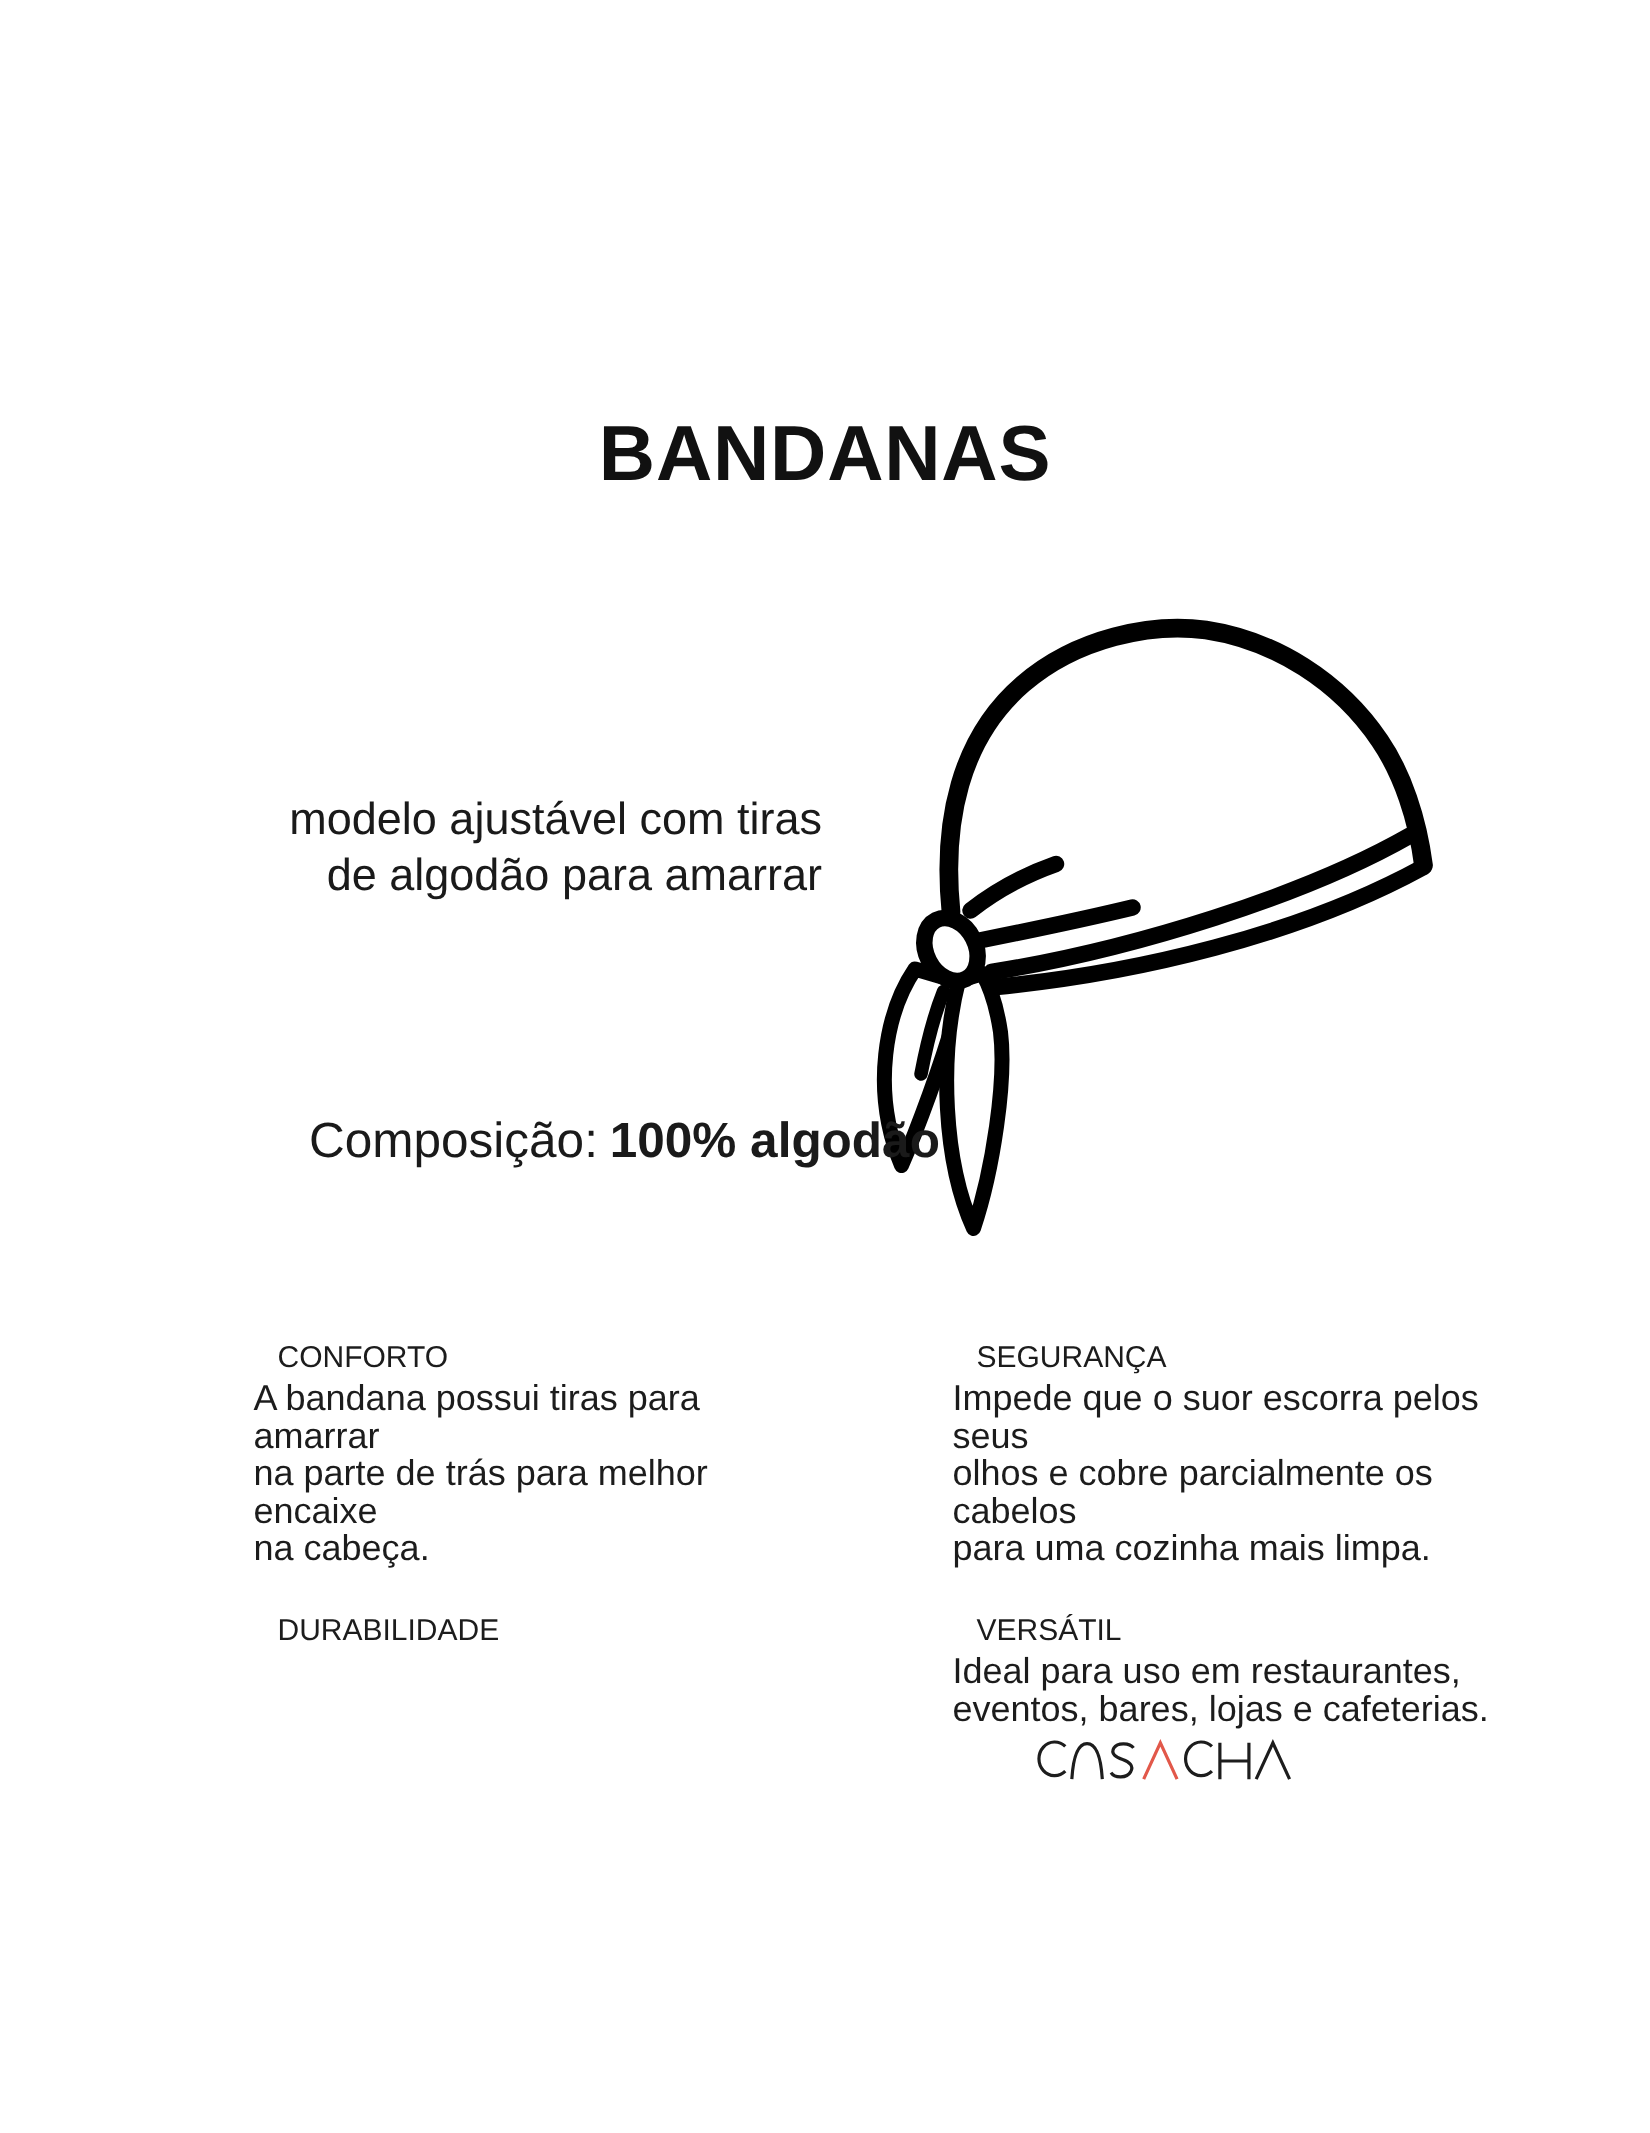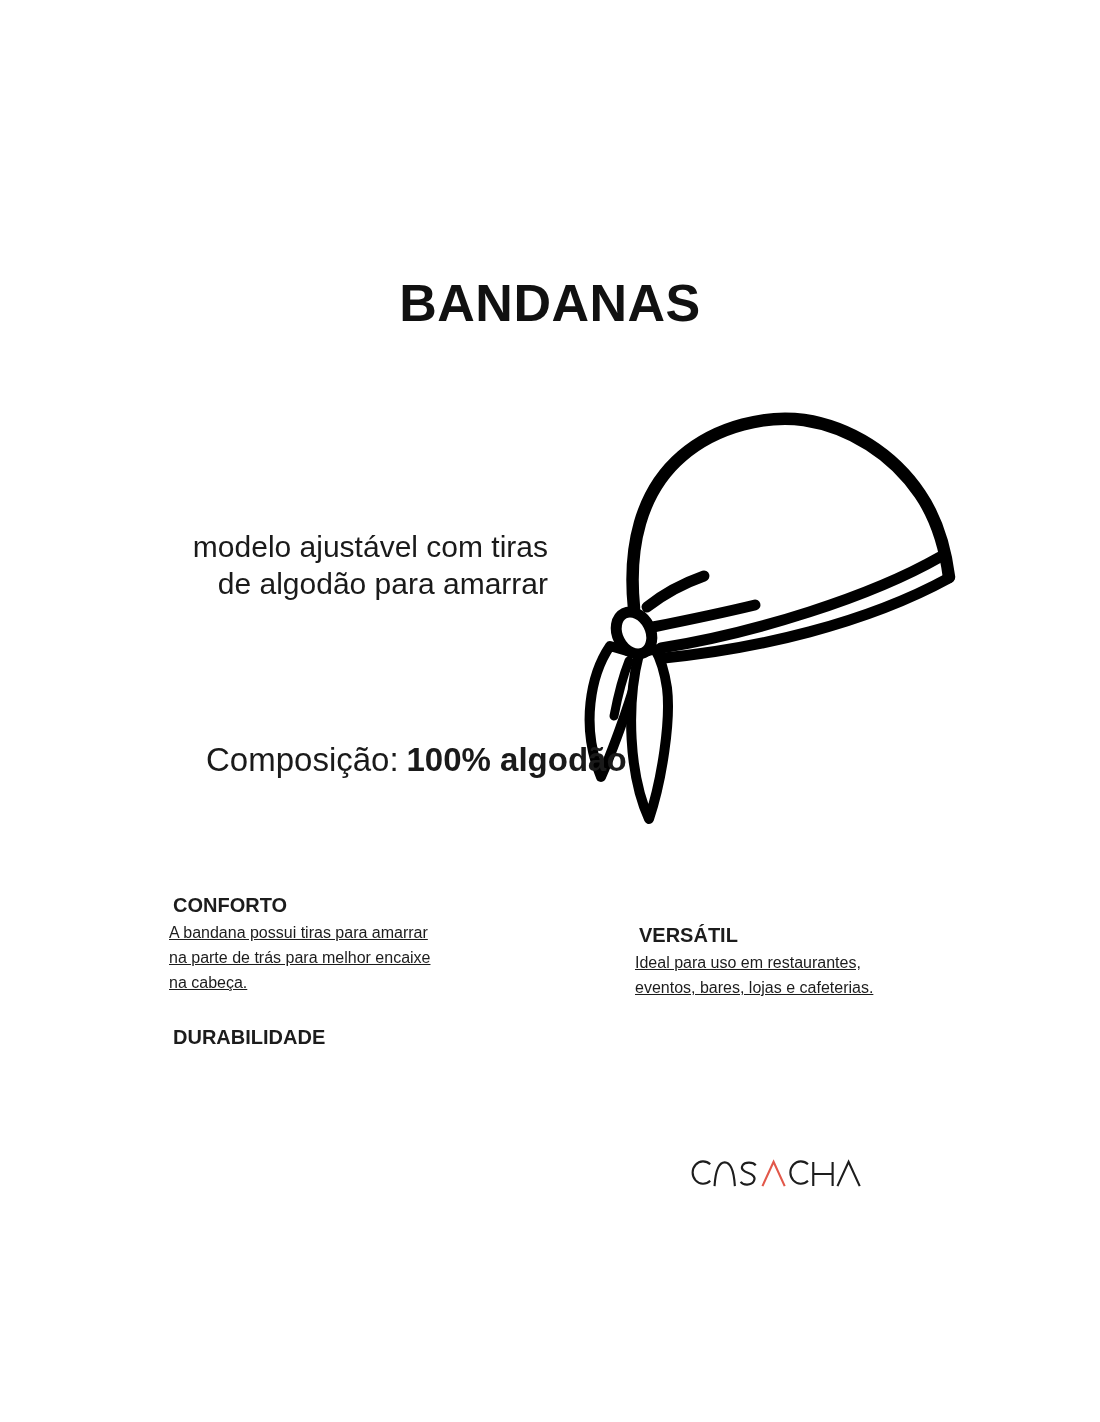--- a/index.html
+++ b/index.html
@@ -60,34 +60,33 @@
   .features-col {
     position: absolute;
     top: 893px;
     width: 360px;
   }
   .features-col.left  { left: 169px; }
   .features-col.right { left: 635px; }
   .feature { margin-bottom: 30px; }
   .feature-heading {
     font-size: 20px;
-    font-weight: 700;
+    font-weight: 400;
     line-height: 25px;
     padding-left: 4px;
-    margin: 0 0 2px 0;
+    margin: 0 0 2px 12px;
     color: #1c1c1c;
   }
   .feature-body {
-    font-size: 16px;
+    font-size: 24px;
     font-weight: 400;
     line-height: 25px;
     margin: 0;
     white-space: pre-line;
     color: #1c1c1c;
-    text-decoration: underline;
   }
   .brand-logo {
     position: absolute;
     left: 689px;
     top: 1159px;
     width: 174px;
     height: 30px;
   }
 </style>
 </head>
@@ -128,20 +127,24 @@
 na parte de trás para melhor encaixe
 na cabeça.</p>
     </div>
     <div class="feature">
       <h2 class="feature-heading">DURABILIDADE</h2>
     </div>
   </div>
 
   <div class="features-col right">
     <div class="feature">
+      <h2 class="feature-heading">SEGURANÇA</h2>
+      <p class="feature-body">Impede que o suor escorra pelos seus
+olhos e cobre parcialmente os cabelos
+para uma cozinha mais limpa.</p>
     </div>
     <div class="feature">
       <h2 class="feature-heading">VERSÁTIL</h2>
       <p class="feature-body">Ideal para uso em restaurantes,
 eventos, bares, lojas e cafeterias.</p>
     </div>
   </div>
 
   <svg class="brand-logo" viewBox="0 0 178 31" role="img" aria-label="CASACHA">
     <g fill="none" stroke="#1d1d1d" stroke-width="2.2">

